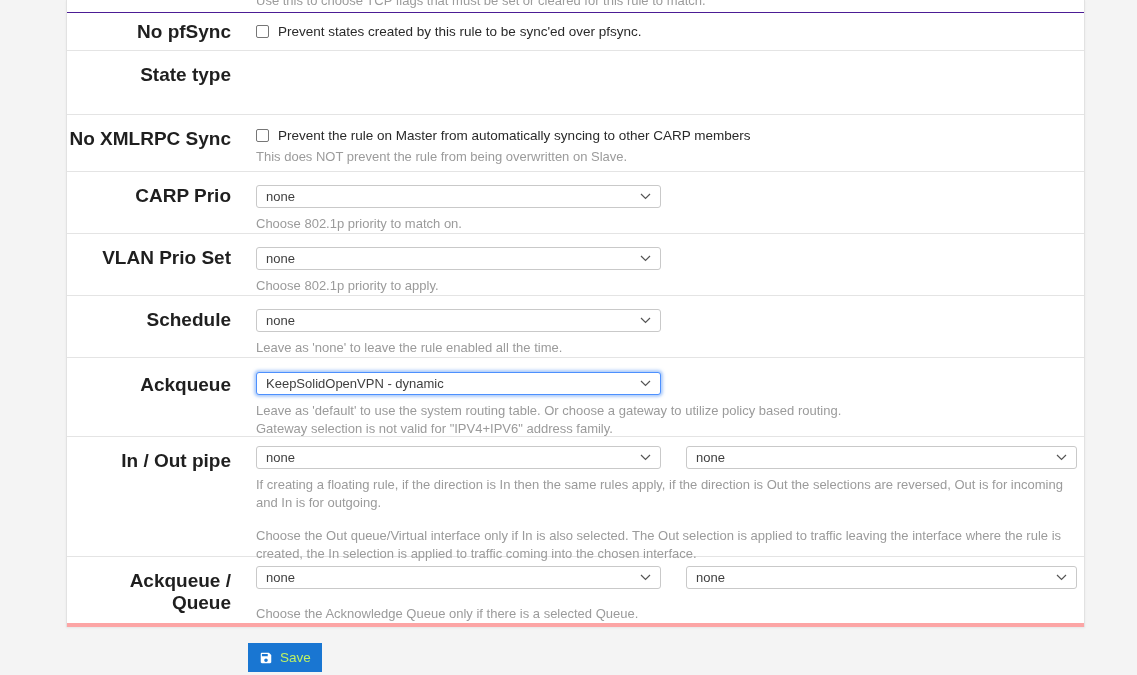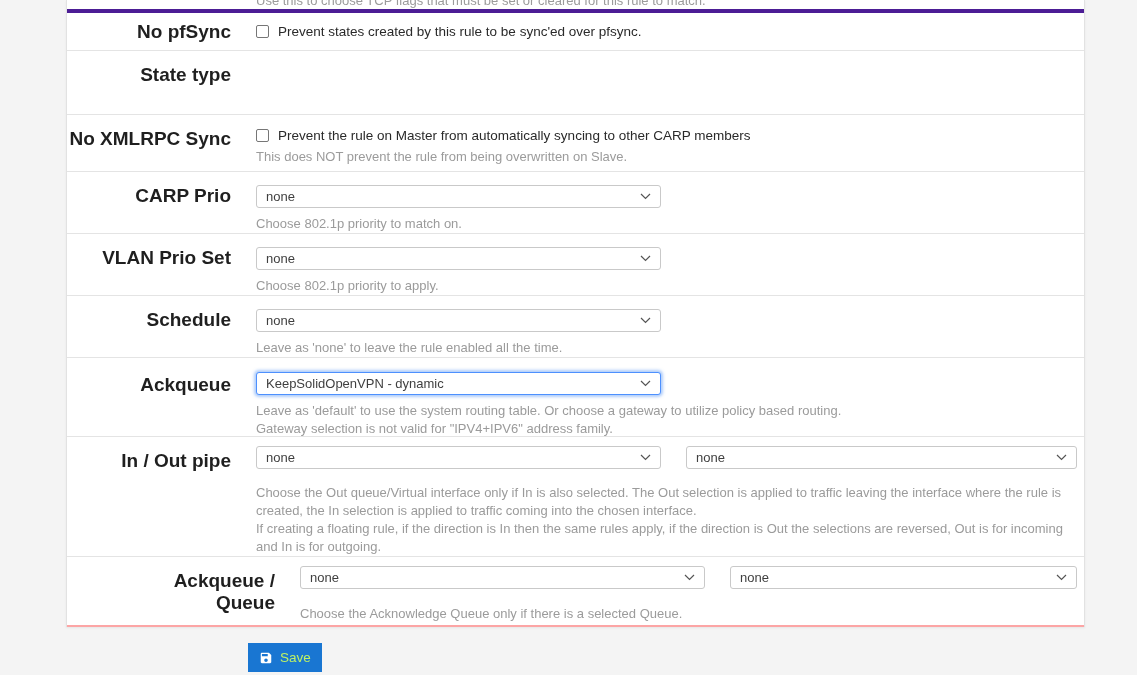--- a/index.html
+++ b/index.html
@@ -25,21 +25,21 @@
     width: 164px; flex: 0 0 164px;
     text-align: right;
     font-weight: bold; color: #1f1f1f;
     padding-top: 13px;
     font-size: 19px;
   }
   .content-cell {
     flex: 1;
     padding: 13px 7px 0 25px;
   }
-  .row-clipped { height: 13px; overflow: hidden; border-bottom: 4px solid #4c1d95; }
+  .row-clipped { height: 13px; overflow: hidden; border-bottom: 1px solid #4c1d95; }
   .row-clipped .clip-text {
     margin-left: 189px; margin-top: -7px; display: block;
     color: #9b9b9b;
   }
   .checkline { display: flex; align-items: flex-start; font-size: 13.5px; color: #2a2a2a; }
   .checkbox {
     width: 13px; height: 13px; flex: 0 0 13px;
     border: 1px solid #767676; border-radius: 2px;
     background: #fff; margin-right: 9px; margin-top: 1px;
     display: inline-block;
@@ -183,26 +183,26 @@
         </div>
         <div class="sel">
           <span>none</span>
           <span class="chev">
             <svg width="11" height="7" viewBox="0 0 11 7">
                 <path d="M1 1l4.5 4.5L10 1" stroke="#555" stroke-width="1.2" fill="none"></path>
               </svg>
           </span>
         </div>
       </div>
+      <div class="help">If creating a floating rule, if the direction is In then the same rules apply, if the direction is Out the selections are reversed, Out is for incoming and In is for outgoing.</div>
       <div class="help" style="margin-top:15px;">Choose the Out queue/Virtual interface only if In is also selected. The Out selection is applied to traffic leaving the interface where the rule is created, the In selection is applied to traffic coming into the chosen interface.</div>
-      <div class="help">If creating a floating rule, if the direction is In then the same rules apply, if the direction is Out the selections are reversed, Out is for incoming and In is for outgoing.</div>
-    </div>
-  </div>
-
-  <div class="row" style="height:70px; border-bottom:2px solid #fca5a5;padding-left:44px;">
+    </div>
+  </div>
+
+  <div class="row" style="height:70px; border-bottom:4px solid #fca5a5;">
     <div class="lbl-cell">Ackqueue / Queue</div>
     <div class="content-cell" style="padding-top:9px;">
       <div class="sel-pair">
         <div class="sel">
           <span>none</span>
           <span class="chev">
             <svg width="11" height="7" viewBox="0 0 11 7">
                 <path d="M1 1l4.5 4.5L10 1" stroke="#555" stroke-width="1.2" fill="none"></path>
               </svg>
           </span>

